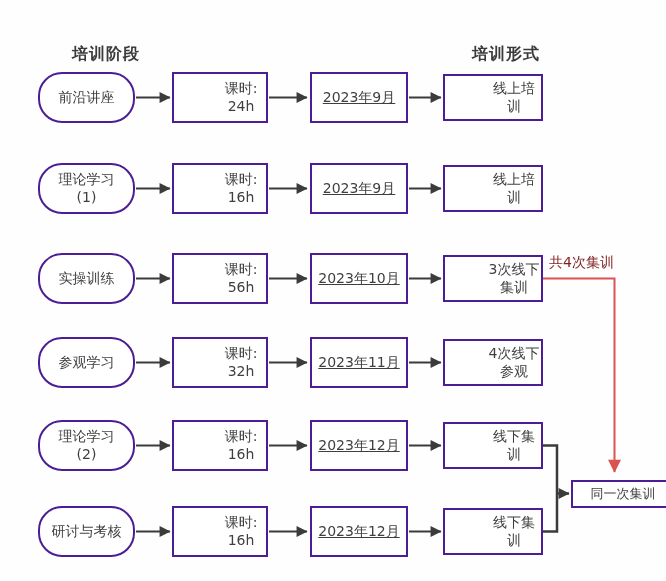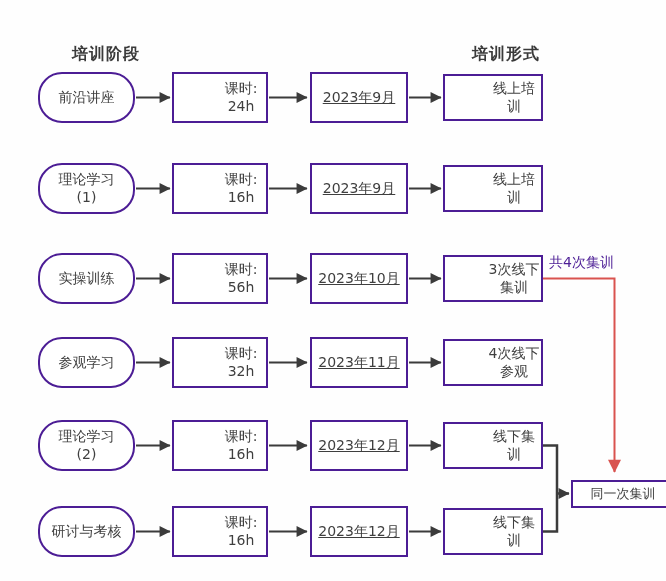--- a/index.html
+++ b/index.html
@@ -18,21 +18,21 @@
     font-size:14px;color:#3f3f3f;line-height:1.25;text-align:center;
   }
   .c1{left:38px;width:97px;height:51px;border-radius:24px;}
   .c2{left:172px;width:96px;height:51px;padding-left:42px;}
   .c3{left:310px;width:98px;height:51px;text-decoration:underline;}
   .c4{left:443px;width:100px;height:47px;transform:translateY(2px);padding-left:42px;}
   .r1{top:72px}.r2{top:163px}.r3{top:253px}.r4{top:337px}.r5{top:420px}.r6{top:506px}
   .merge{left:571px;top:480px;width:104px;height:28px;font-size:13px;transform:none;}
   .sub:empty{display:none;}
   .annotation{
-    position:absolute;left:549px;top:254px;font-size:14px;color:#4c1d95;white-space:nowrap;
+    position:absolute;left:549px;top:254px;font-size:14px;color:#7f1d1d;white-space:nowrap;
   }
   svg.wires{position:absolute;left:0;top:0;pointer-events:none;}
 </style>
 </head>
 <body>
 
 <div class="canvas">
 
   <div class="col-header" style="left:30px">培训阶段</div>
   <div class="col-header" style="left:430px">培训形式</div>

